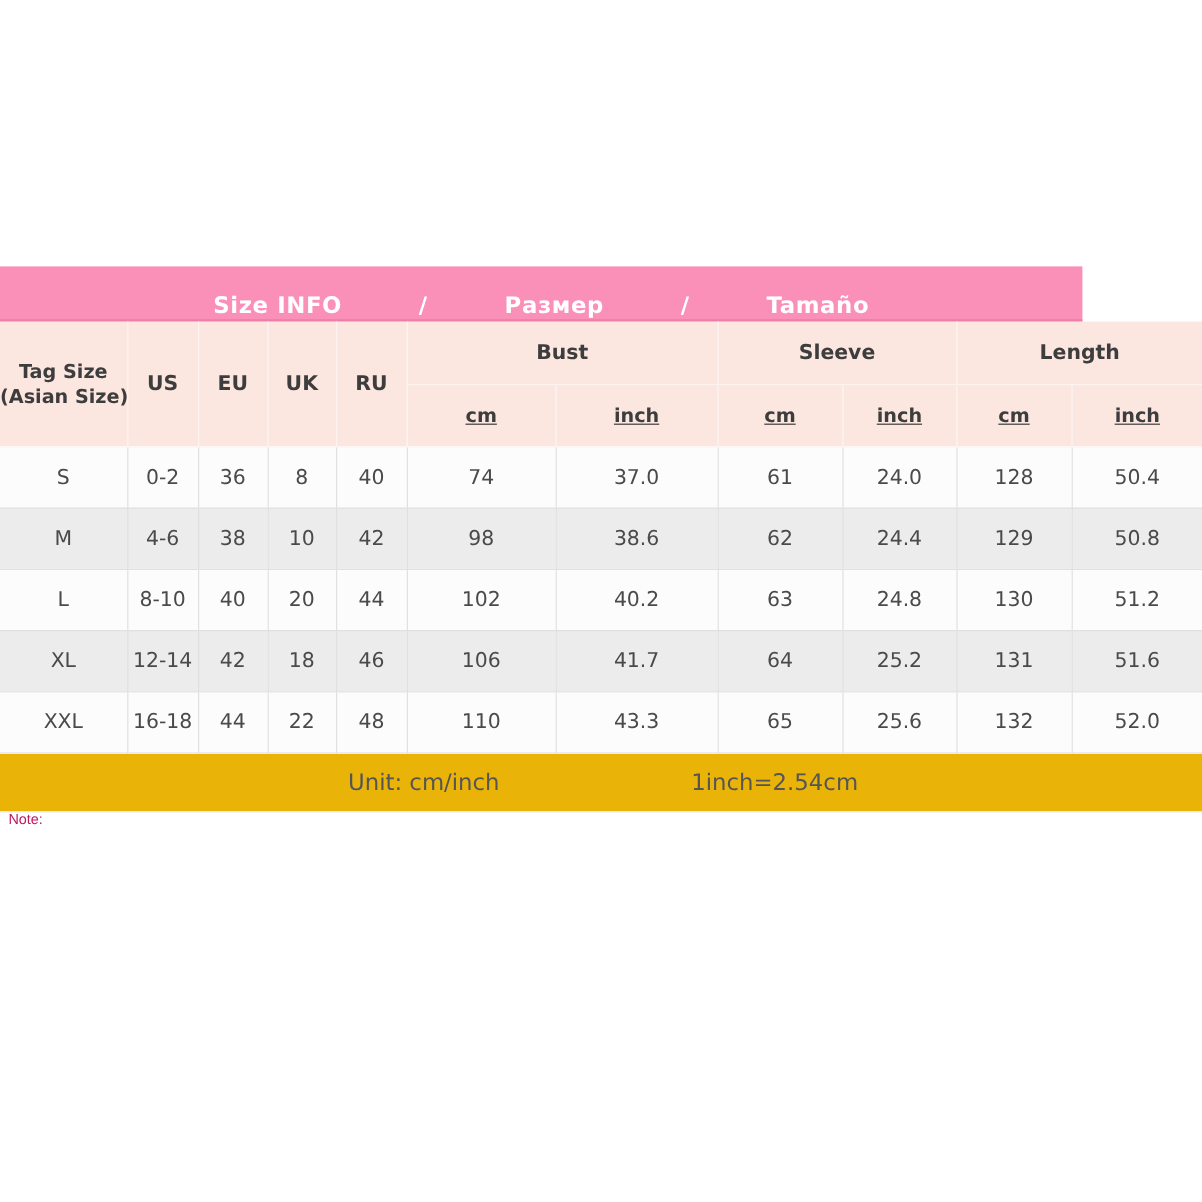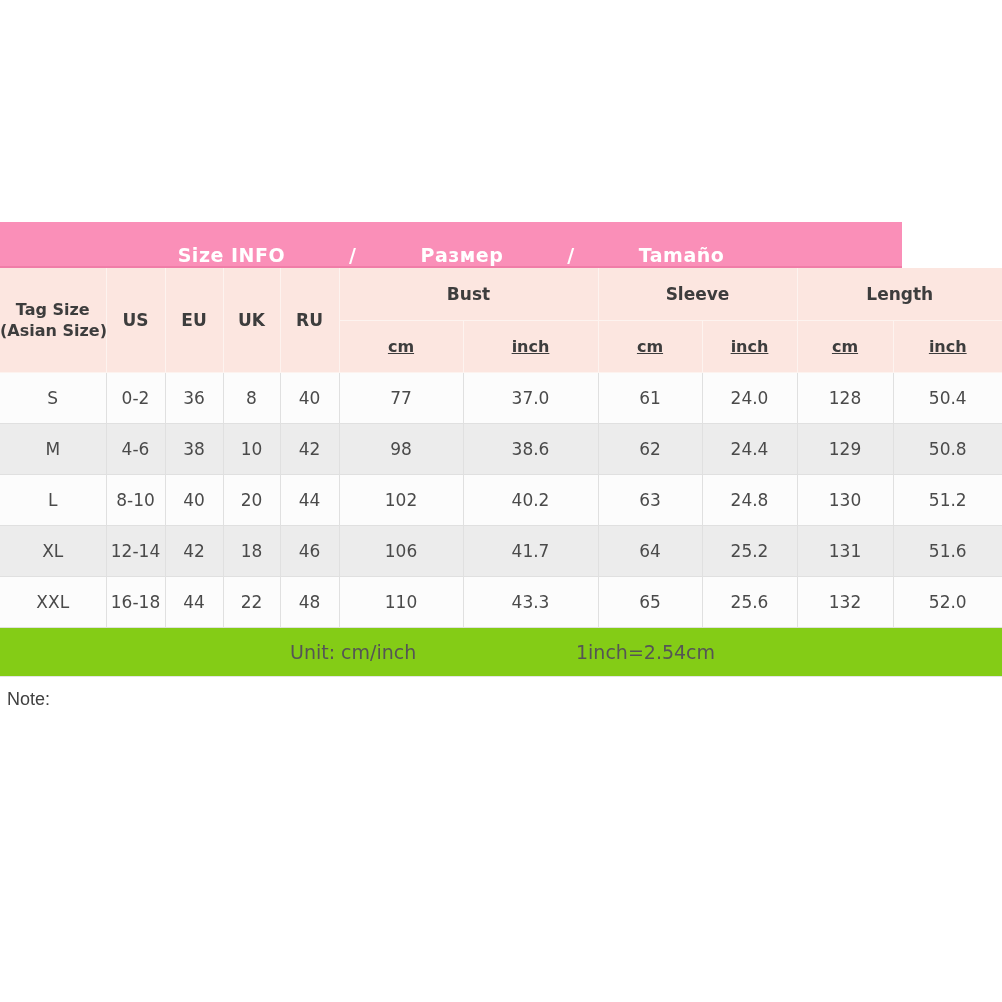--- a/index.html
+++ b/index.html
@@ -63,43 +63,43 @@
     font-size: 17px;
     color: #4a4a4a;
     border-right: 1px solid #e0e0e0;
     border-bottom: 1px solid #e0e0e0;
   }
   .size-table th:last-child, .size-table td:last-child { border-right: none; }
   .size-table tr.row-odd td  { background: #fcfcfc; }
   .size-table tr.row-even td { background: #ececec; }
 
   .size-table tr.footer-row td {
-    background: #84cc16;
+    background: #eab308;
     height: 49px;
     border-bottom: 1px solid #e4e4e4;
     position: relative;
   }
   .footer-unit, .footer-conv {
     position: absolute;
     top: 0; height: 49px;
     display: flex; align-items: center;
     font-size: 19px;
     color: #555555;
   }
   .footer-unit { left: 290px; }
   .footer-conv { left: 576px; }
 
   
   .note {
     position: absolute;
-    top: 688px; left: 7px;
+    top: 672px; left: 7px;
     width: 990px;
     font-family: "Liberation Sans", sans-serif;
-    font-size: 18px;
-    color: #404040;
+    font-size: 12px;
+    color: #be185d;
     line-height: 23px;
   }
   .note .note-title { margin-bottom: 0; }
 </style>
 </head>
 <body>
 
 <div class="banner">
   <span>Size INFO</span>
   <span>/</span>
@@ -145,21 +145,21 @@
       <th>inch</th>
     </tr>
   </thead>
   <tbody>
     <tr class="row-odd">
       <td>S</td>
       <td>0-2</td>
       <td>36</td>
       <td>8</td>
       <td>40</td>
-      <td>77</td>
+      <td>74</td>
       <td>37.0</td>
       <td>61</td>
       <td>24.0</td>
       <td>128</td>
       <td>50.4</td>
     </tr>
     <tr class="row-even">
       <td>M</td>
       <td>4-6</td>
       <td>38</td>

